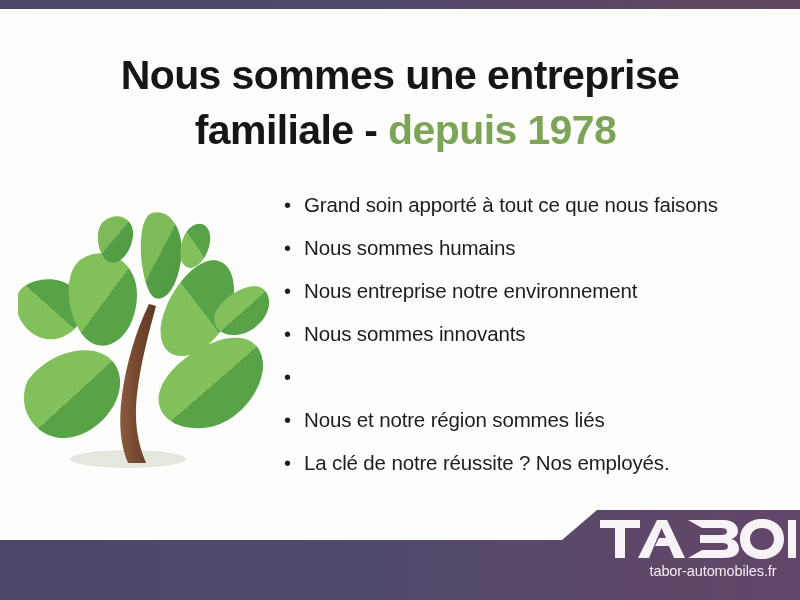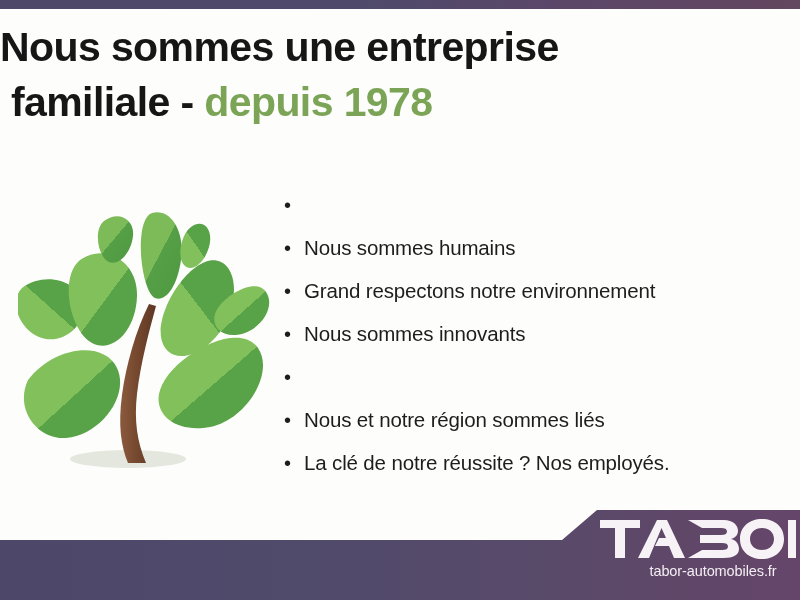--- a/index.html
+++ b/index.html
@@ -16,21 +16,22 @@
   }
 
   
   .top-bar{
     position:absolute;left:0;top:0;width:800px;height:9px;
     background:linear-gradient(to right,#4d4769 0%,#4f4a6b 45%,#5b4668 70%,#63465f 100%);
   }
 
   
   .heading{
-    position:absolute;left:0;top:20px;width:800px;
+    position:absolute;left:0;top:48px;width:800px;
+    text-align:center;
     font-size:41px;
     font-weight:bold;
     line-height:1.33;
     letter-spacing:-0.6px;
     color:#161616;
   }
   .heading .l2{display:block;padding-left:11px;}
   .accent{color:#7ba456;}
 
   
@@ -162,28 +163,29 @@
 
       <g>
         <path fill="url(#lfA)" d="M240,168 C257,193 228,240 192,247 C160,253 137,237 141,214 C147,180 219,138 240,168 Z"></path>
       </g>
     </svg>
   </div>
 
   <div class="bullets">
     <div class="bullet-row">
       <span class="bullet-dot">•</span>
+      <span class="bullet-text">Grand soin apporté à tout ce que nous faisons</span>
     </div>
     <div class="bullet-row">
       <span class="bullet-dot">•</span>
       <span class="bullet-text">Nous sommes humains</span>
     </div>
     <div class="bullet-row">
       <span class="bullet-dot">•</span>
-      <span class="bullet-text">Grand respectons notre environnement</span>
+      <span class="bullet-text">Nous entreprise notre environnement</span>
     </div>
     <div class="bullet-row">
       <span class="bullet-dot">•</span>
       <span class="bullet-text">Nous sommes innovants</span>
     </div>
     <div class="bullet-row">
       <span class="bullet-dot">•</span>
     </div>
     <div class="bullet-row">
       <span class="bullet-dot">•</span>

